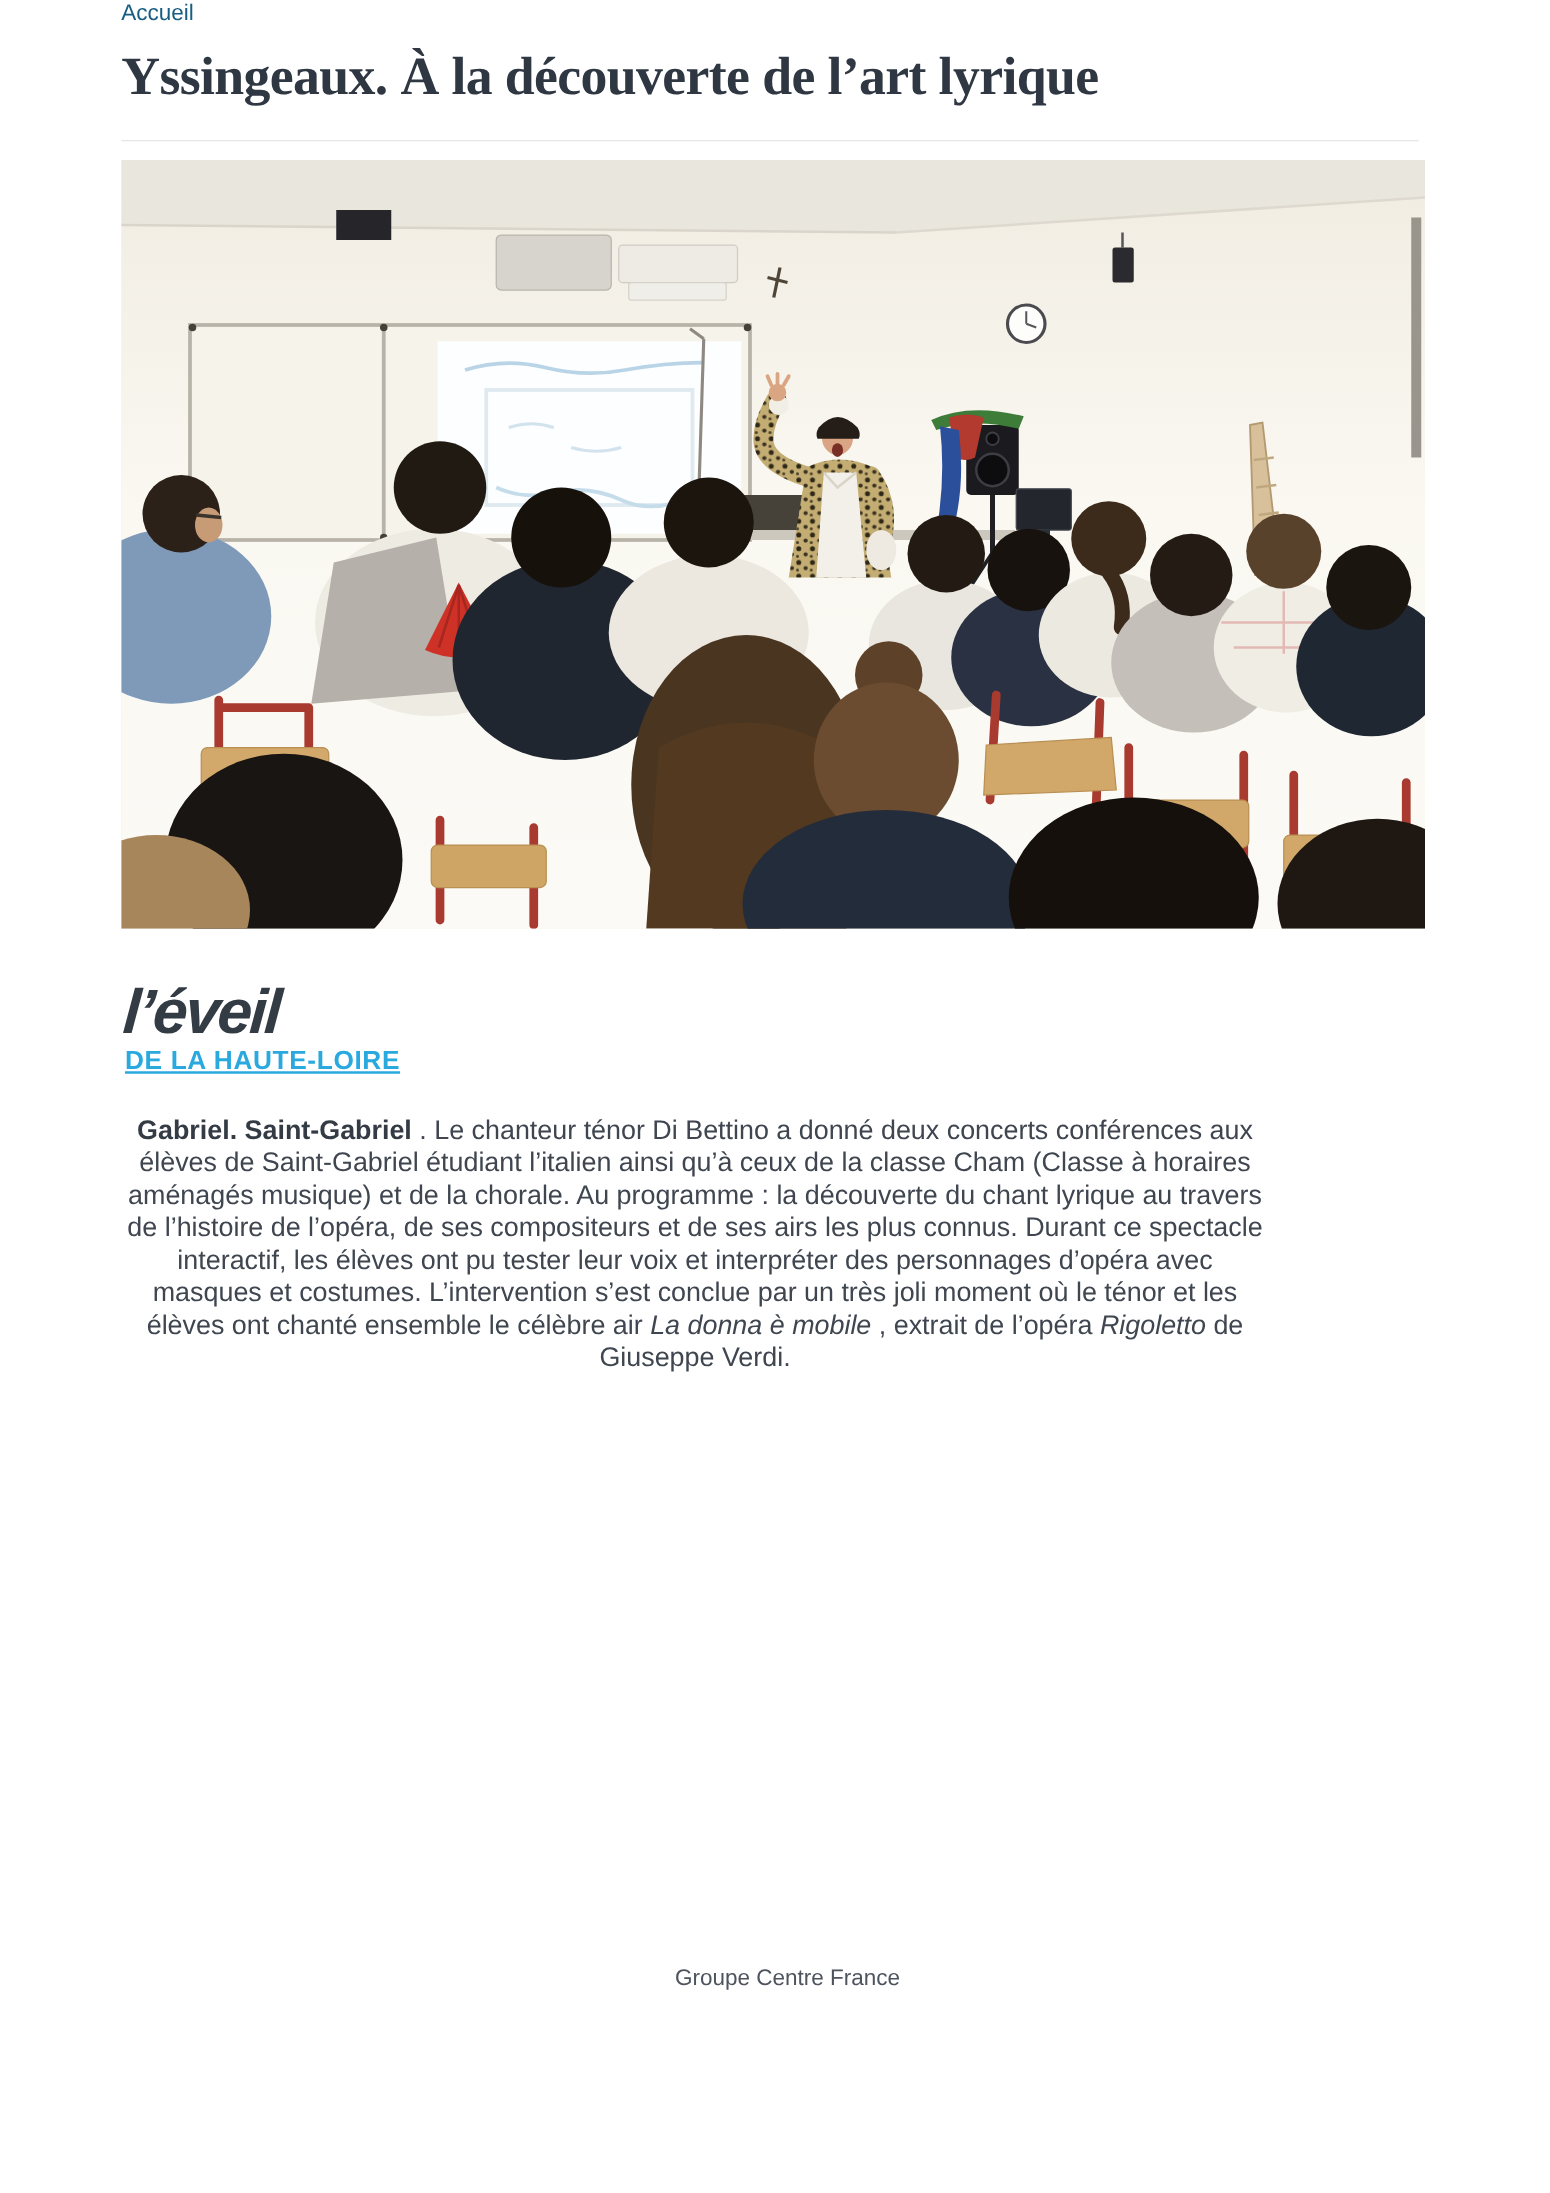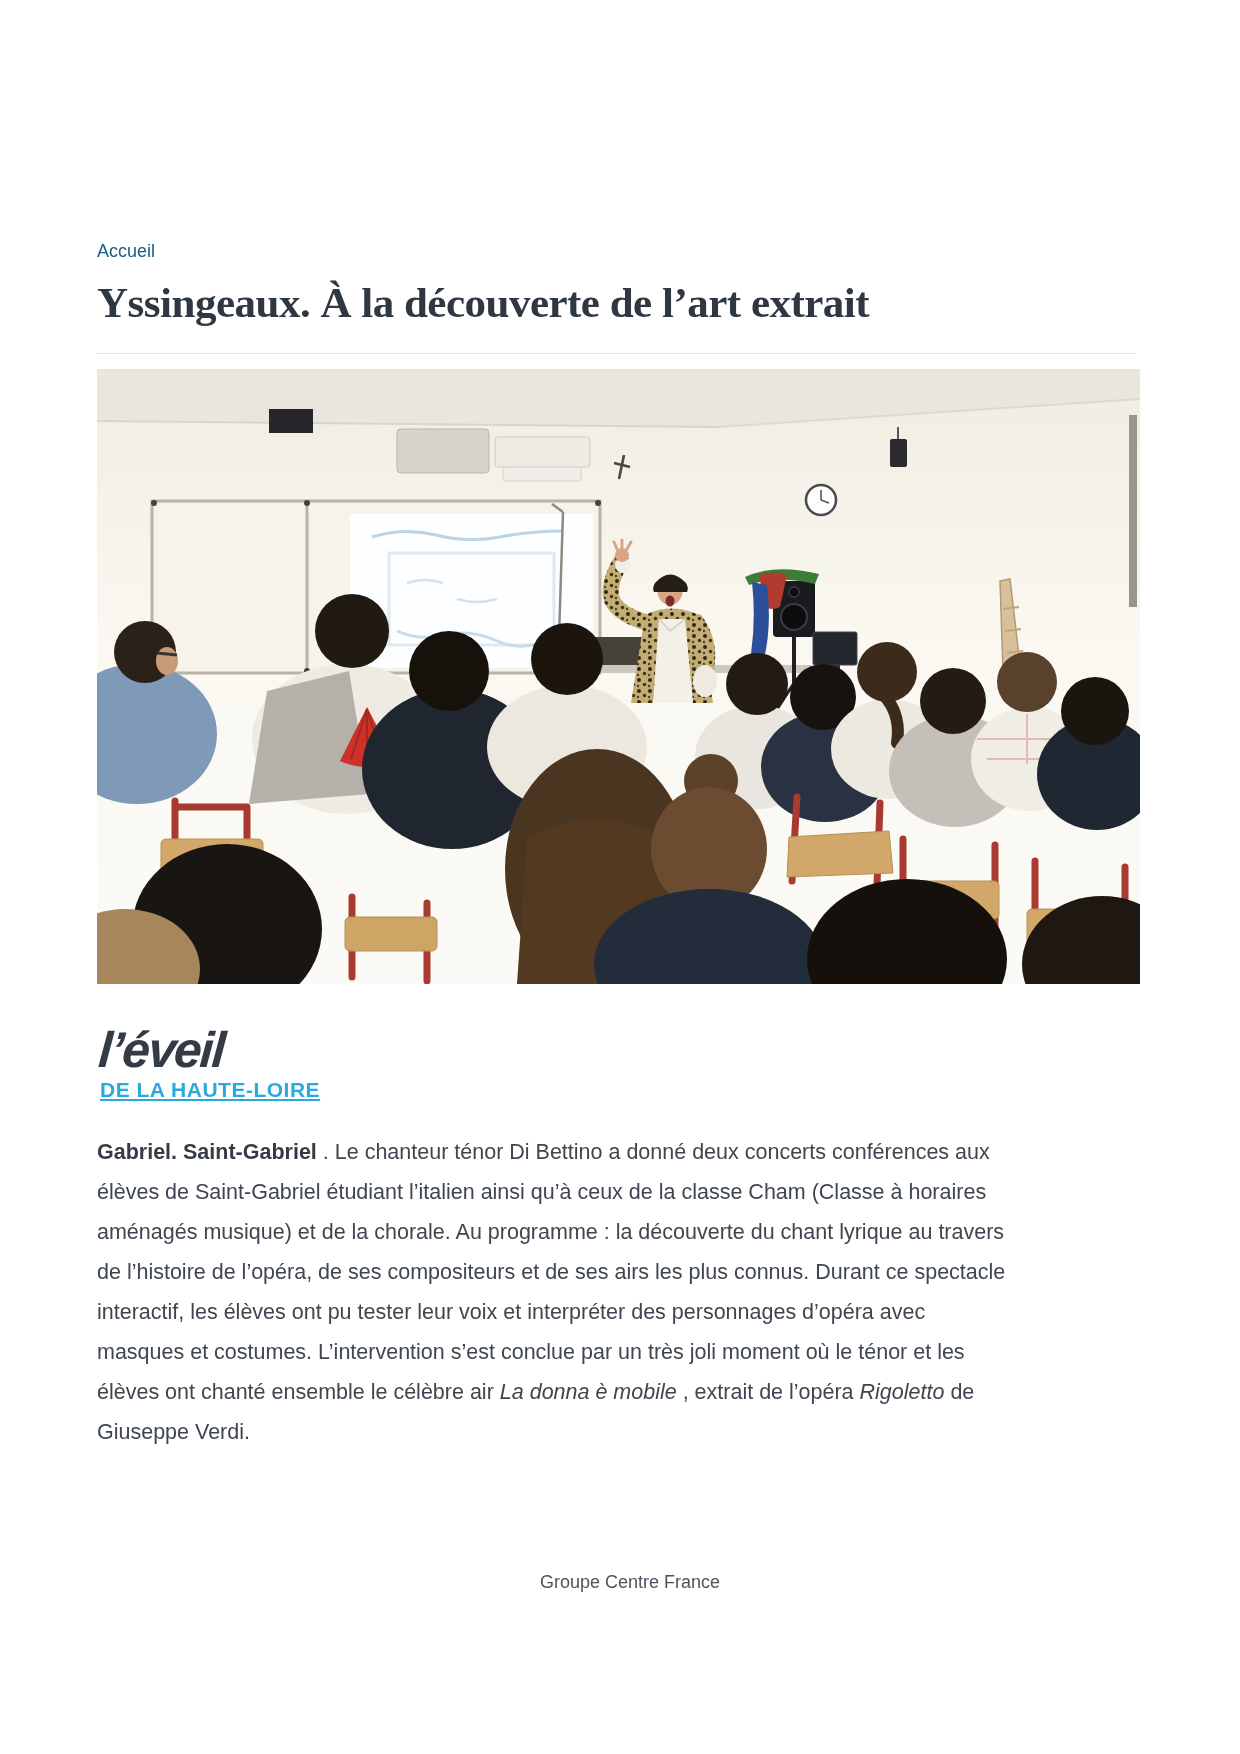--- a/index.html
+++ b/index.html
@@ -2,21 +2,21 @@
 <html lang="fr"><head>
 <meta charset="utf-8">
 <style>
   * { margin: 0; padding: 0; box-sizing: border-box; }
   html, body { background: #ffffff; }
   body {
     width: 1240px; height: 1754px; position: relative;
     font-family: "Liberation Sans", sans-serif;
     overflow: hidden;
   }
-  .container { width: 1046px; margin-left: 97px; padding-top: 241px; }
+  .container { width: 1046px; margin-left: 97px; }
 
   .breadcrumb a {
     font-size: 18px; color: #175e82; text-decoration: none;
     font-family: "Liberation Sans", sans-serif;
   }
 
   h1.article-title {
     margin-top: 16px;
     font-family: "Liberation Serif", "DejaVu Serif", serif;
     font-weight: 700; font-size: 43px; line-height: 1.15;
@@ -41,40 +41,40 @@
   .brand-sub {
     margin-top: 3px; margin-left: 3px;
     font-family: "Liberation Sans", sans-serif;
     font-weight: bold; font-size: 21px; letter-spacing: 0.5px;
     color: #2aa9df;
     text-decoration: underline;
   }
 
   .article-body {
     margin-top: 30px; max-width: 918px;
-    font-size: 21.5px; line-height: 40px; color: #3f4650;
+    font-size: 21.5px; line-height: 26px; color: #3f4650; text-align: center;
   }
   .article-body strong { font-weight: bold; color: #343b45; }
   .article-body em { font-style: italic; }
 
   .site-footer {
     position: absolute; left: 0; top: 1572px; width: 1240px;
     text-align: center; font-size: 18px; color: #4d545e; padding-left: 20px;
   }
 </style>
 </head>
 <body>
 
 <div class="container">
 
   <nav class="breadcrumb">
     <a href="#">Accueil</a>
   </nav>
 
-  <h1 class="article-title">Yssingeaux. À la découverte de l’art extrait</h1>
+  <h1 class="article-title">Yssingeaux. À la découverte de l’art lyrique</h1>
 
   <hr class="divider">
 
 
   <div class="photo-wrap">
 
     <svg width="1043" height="615" viewBox="0 0 1043 615" xmlns="http://www.w3.org/2000/svg">
       <defs>
         <linearGradient id="wallgrad" x1="0" y1="0" x2="0" y2="1">
           <stop offset="0" stop-color="#f0ece2"></stop>

